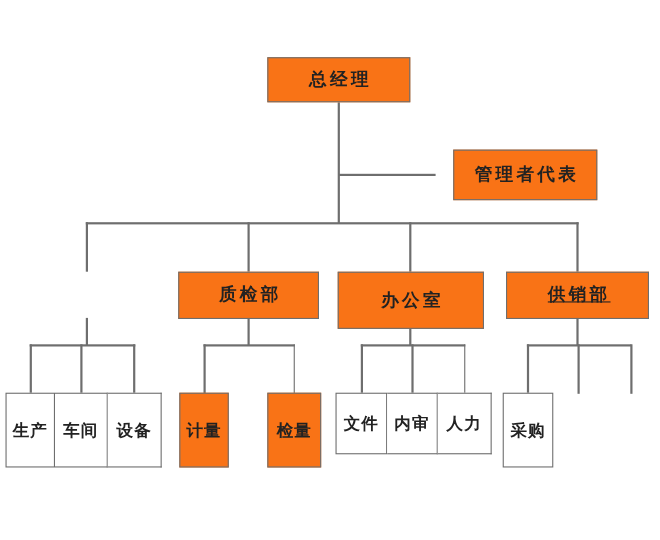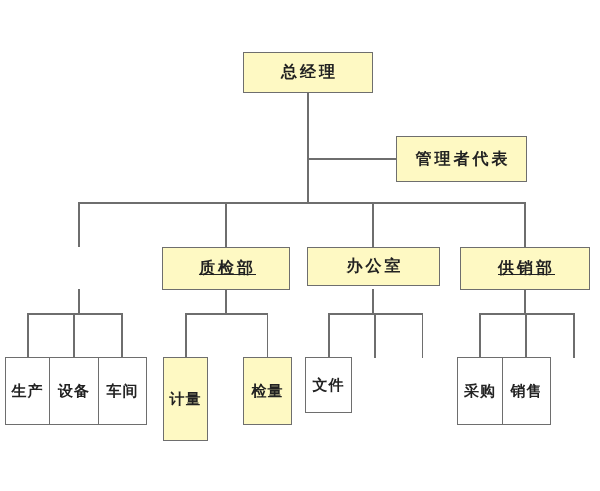--- a/index.html
+++ b/index.html
@@ -12,21 +12,21 @@
     width:600px;height:491px;
     background:#ffffff;
     font-family:"Liberation Serif","DejaVu Serif",serif;
     color:var(--ink);
     overflow:hidden;
   }
   .box{
     position:absolute;
     box-sizing:border-box;
     border:1.5px solid var(--line);
-    background:#fef9c3;
+    background:#f97316;
     display:flex;align-items:center;justify-content:center;
     font-size:16px;
     font-weight:600;
     letter-spacing:3px;
     text-indent:3px;
     white-space:nowrap;
   }
   .cells{
     position:absolute;
     display:flex;
@@ -81,41 +81,42 @@
   <div class="vln" style="left:374px;top:313px;height:45px;"></div>
   <div class="vln" style="left:421.5px;top:313px;height:45px;"></div>
 
   <div class="hln" style="left:479px;top:313px;width:95px;"></div>
   <div class="vln" style="left:479px;top:313px;height:45px;"></div>
   <div class="vln" style="left:525px;top:313px;height:45px;"></div>
   <div class="vln" style="left:573px;top:313px;height:45px;"></div>
 
   <div class="box" style="left:243px;top:52px;width:130px;height:41px;">总经理</div>
 
-  <div class="box" style="left:396px;top:136px;width:131px;height:46px;">管理者代表</div>
+  <div class="box" style="left:412px;top:136px;width:131px;height:46px;">管理者代表</div>
 
 
-  <div class="box" style="left:162px;top:247px;width:128px;height:43px;text-decoration:underline;">质检部</div>
+  <div class="box" style="left:162px;top:247px;width:128px;height:43px;">质检部</div>
 
-  <div class="box" style="left:307px;top:247px;width:133px;height:39px;">办公室</div>
+  <div class="box" style="left:307px;top:247px;width:133px;height:52px;">办公室</div>
 
   <div class="box" style="left:460px;top:247px;width:130px;height:43px;text-decoration:underline;">供销部</div>
 
   <div class="cells" style="left:5px;top:357px;height:68px;">
     <div class="cell" style="width:45px">生产</div>
+    <div class="cell" style="width:48px">车间</div>
     <div class="cell" style="width:49px">设备</div>
-    <div class="cell" style="width:48px">车间</div>
   </div>
 
-  <div class="box" style="left:163px;top:357px;width:45px;height:84px;font-size:15px;letter-spacing:1px;text-indent:0;">计量</div>
+  <div class="box" style="left:163px;top:357px;width:45px;height:68px;font-size:15px;letter-spacing:1px;text-indent:0;">计量</div>
 
   <div class="box" style="left:243px;top:357px;width:49px;height:68px;font-size:15px;letter-spacing:1px;text-indent:0;">检量</div>
 
   <div class="cells" style="left:305px;top:357px;height:56px;">
     <div class="cell" style="width:47px">文件</div>
+    <div class="cell" style="width:46px">内审</div>
+    <div class="cell" style="width:49px">人力</div>
   </div>
 
   <div class="cells" style="left:457px;top:357px;height:68px;">
     <div class="cell" style="width:46px">采购</div>
-    <div class="cell" style="width:48px">销售</div>
   </div>
 
 </div>
 
 </body></html>

